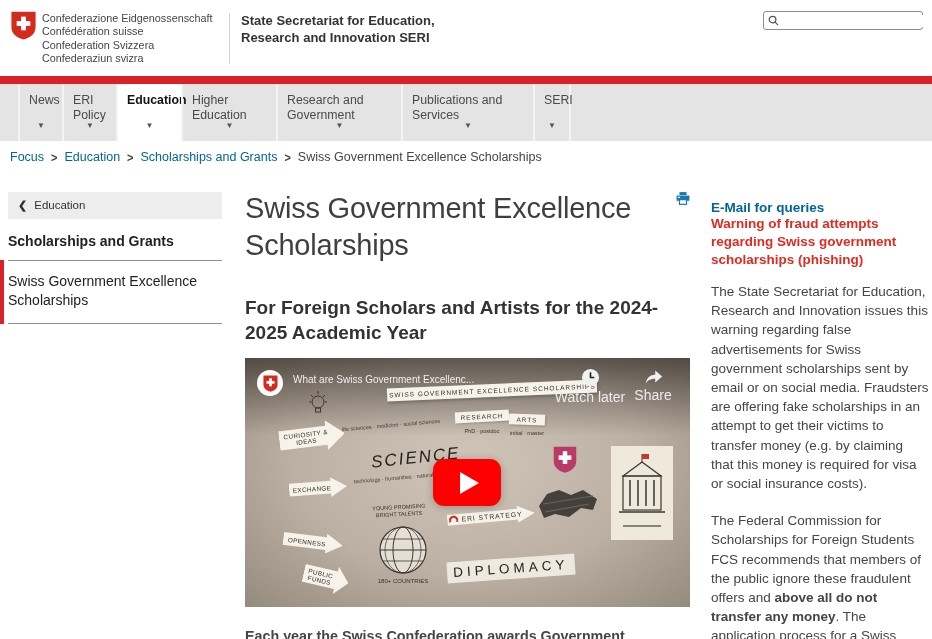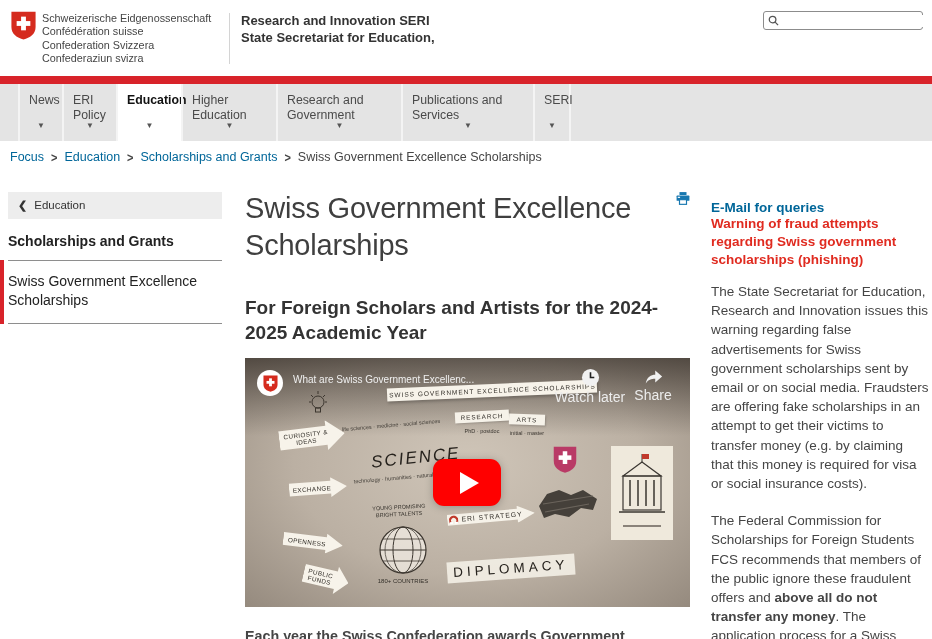--- a/index.html
+++ b/index.html
@@ -98,29 +98,29 @@
 
 <div class="page">
 
   <header class="hdr">
     <svg class="hdr-logo" viewBox="0 0 32 36">
       <path d="M1 1 h30 v19 c0 9 -7 13.5 -15 15.5 c-8 -2 -15 -6.5 -15 -15.5 Z" fill="#d52b1e"></path>
       <rect x="13" y="7" width="6" height="17" fill="#fff"></rect>
       <rect x="7.5" y="12.5" width="17" height="6" fill="#fff"></rect>
     </svg>
     <div class="hdr-lines">
-      <div>Schweizerische Eidgenossenschaft</div>
+      <div>Confederazione Eidgenossenschaft</div>
       <div>Confédération suisse</div>
       <div>Confederation Svizzera</div>
       <div>Confederaziun svizra</div>
     </div>
     <div class="hdr-divider"></div>
     <div class="hdr-org">
+      <div>State Secretariat for Education,</div>
       <div>Research and Innovation SERI</div>
-      <div>State Secretariat for Education,</div>
     </div>
     <div class="search">
       <svg width="11" height="11" viewBox="0 0 12 12">
         <circle cx="5" cy="5" r="3.6" fill="none" stroke="#555" stroke-width="1.4"></circle>
         <line x1="7.8" y1="7.8" x2="11" y2="11" stroke="#555" stroke-width="1.4"></line>
       </svg>
       <input aria-label="search" value="" style="">
     </div>
   </header>
 

